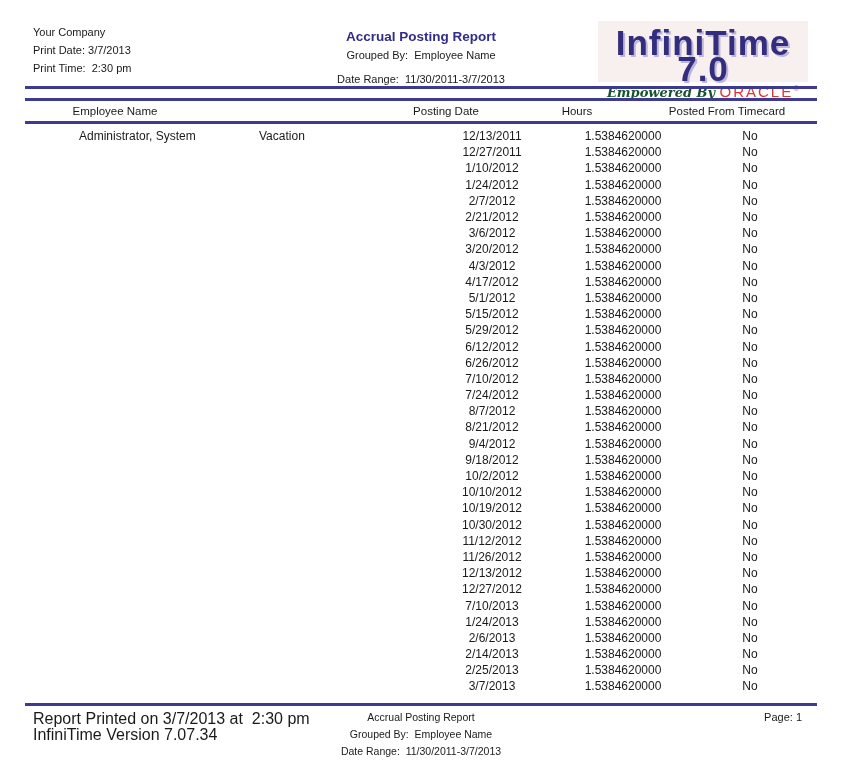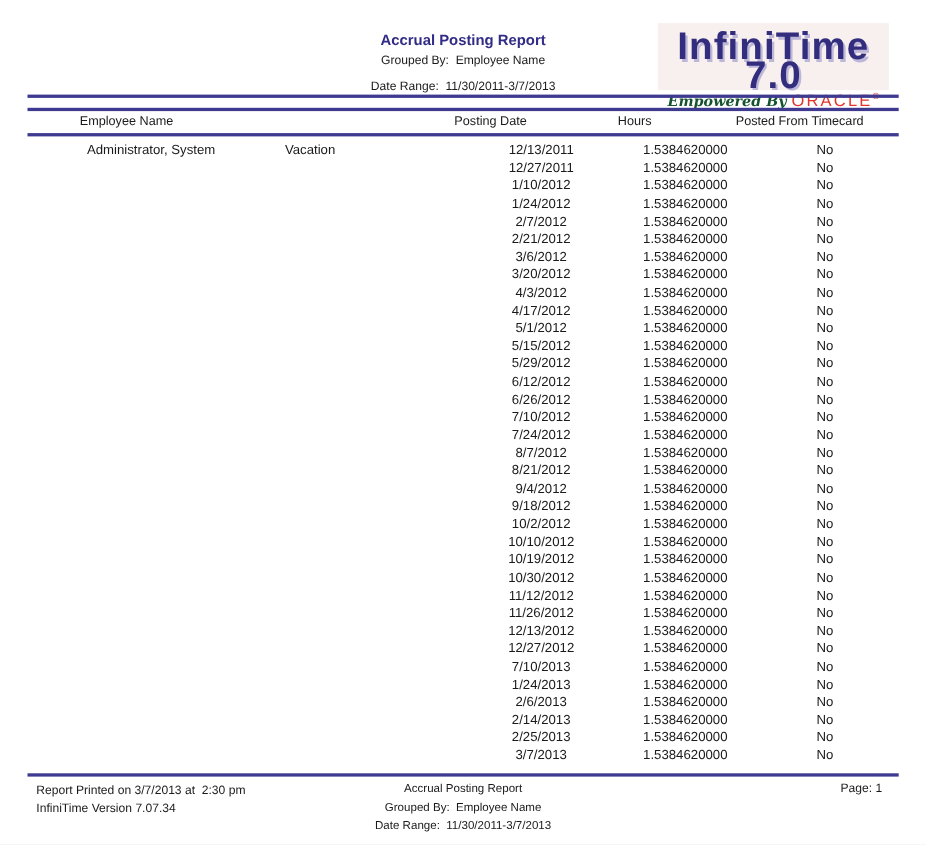--- a/index.html
+++ b/index.html
@@ -44,29 +44,34 @@
     align-items:center; font-size:11.5px; font-weight:normal;
   }
   .thead .hc { text-align:center; }
   .tbody { position:absolute; left:25px; top:128px; width:792px; }
   .row { display:grid; grid-template-columns:180px 170px 142px 120px 1fr; height:16.2px; align-items:center; font-size:12px;margin-left:46px; }
   .row .c0 { text-align:left; padding-left:8px; }
   .row .c1 { text-align:left; padding-left:8px; }
   .row .c2, .row .c3, .row .c4 { text-align:center; }
 
   
-  .ftr-left { position:absolute; left:33px; top:711px; font-size:11px; line-height:16px; }
+  .ftr-left { position:absolute; left:33px; top:711px; font-size:16px; line-height:16px; }
   .ftr-center { position:absolute; left:230px; width:382px; top:709px; text-align:center; font-size:10.5px; line-height:17px; }
   .ftr-right { position:absolute; right:40px; top:711px; font-size:11px; }
 </style>
 </head>
 <body>
 
 <div class="page">
 
+  <div class="hdr-left">
+    <div class="pre">Your Company</div>
+    <div class="pre">Print Date: 3/7/2013</div>
+    <div class="pre">Print Time:  2:30 pm</div>
+  </div>
 
   <div class="hdr-center">
     <div class="rpt-title pre">Accrual Posting Report</div>
     <div class="rpt-grouped pre">Grouped By:  Employee Name</div>
     <div class="rpt-range pre">Date Range:  11/30/2011-3/7/2013</div>
   </div>
 
   <div class="logo-box">
     <div class="logo-name">InfiniTime 7.0</div>
     <div class="logo-tagline">

